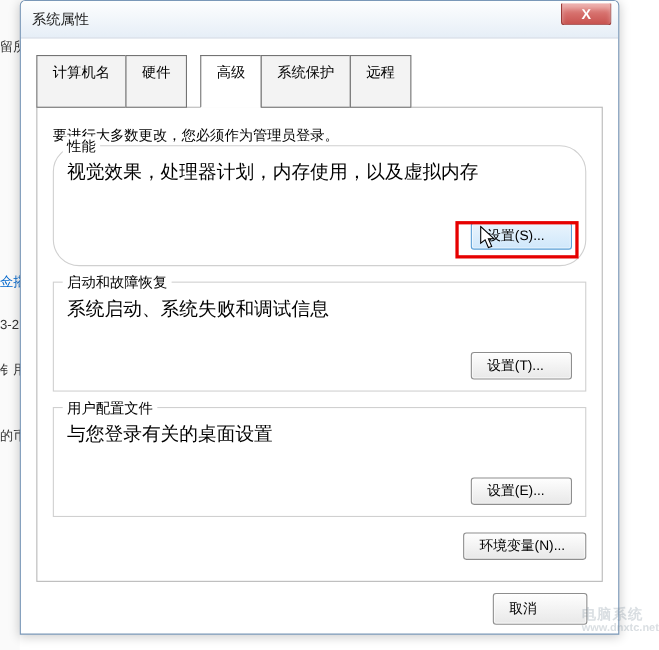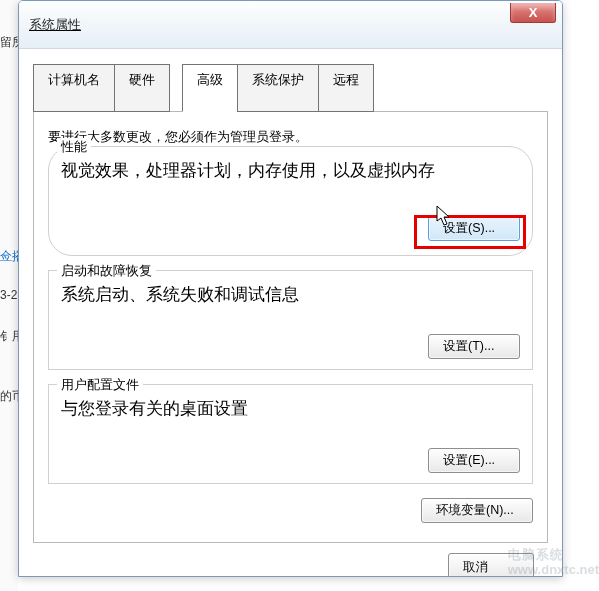--- a/index.html
+++ b/index.html
@@ -5,21 +5,21 @@
 * { box-sizing: border-box; margin: 0; padding: 0; font-family: "Microsoft YaHei", SimSun, Arial, sans-serif; font-size: 13px; }
 body { background: #fff; width: 599px; height: 591px; position: relative; overflow: hidden; }
 
 
 .bg-sliver { position: absolute; left: 0; top: 0; width: 18px; height: 591px; background: #fafafa; }
 .bg-text { position: absolute; font-size: 12px; color: #333; }
 .bg-link { color: #0066cc; }
 
 
 .window { position: absolute; left: 18px; top: 0; width: 545px; height: 577px; background: #fff; border: 1px solid #7a98b8; border-radius: 5px 5px 0 0; box-shadow: 0 2px 10px rgba(0,0,0,.2); overflow: hidden; }
-.titlebar { height: 48px; background: linear-gradient(#fdfefe, #e6eef7); border-bottom: 1px solid #cfd8e3; display: flex; align-items: center; padding-left: 10px; position: relative; text-decoration: underline; }
+.titlebar { height: 34px; background: linear-gradient(#fdfefe, #e6eef7); border-bottom: 1px solid #cfd8e3; display: flex; align-items: center; padding-left: 10px; position: relative; }
 .titlebar .title { font-size: 13px; color: #222; }
 .close-btn { position: absolute; right: 6px; top: 2px; width: 46px; height: 20px; background: linear-gradient(#e58b87, #c7524f); border: 1px solid #9b3a37; border-top: none; border-radius: 0 0 3px 3px; color: #fff; display: flex; align-items: center; justify-content: center; font-weight: bold; box-shadow: inset 0 5px 5px rgba(255,255,255,.35); }
 
 .client { padding: 14px 14px 0 14px; height: calc(100% - 30px); display: flex; flex-direction: column; }
 
 
 .tab-row { display: flex; position: relative; top: 1px; z-index: 2; }
 .tab { padding: 6px 14px 22px 14px; border: 1px solid #737373; background: #f3f3f3; margin-right: -1px; cursor: default; }
 .tab.active { background: #fff; border-bottom: 1px solid #fff; margin-left: 13px; }
 
@@ -39,21 +39,21 @@
 
 
 .btn.highlight { background: linear-gradient(#eaf4fc, #cfe7fb); border-color: #5a9fd6; }
 .red-box { position: absolute; border: 3px solid #e60000; pointer-events: none; }
 
 
 .dialog-actions { display: flex; justify-content: flex-end; gap: 12px; padding: 10px 14px 12px; margin-top: auto; }
 
 
 .watermark { position: absolute; right: 0; bottom: 14px; font-size: 26px; color: rgba(120,135,150,.28); letter-spacing: 1px; font-weight: bold; pointer-events: none; }
-.watermark .sub { display: block; font-size: 13px; letter-spacing: 0; margin-top: -4px; color: rgba(120,135,150,.28); }
+.watermark .sub { display: block; font-size: 10px; letter-spacing: 0; margin-top: -4px; color: rgba(120,135,150,.28); }
 
 .cursor { position: absolute; width: 16px; height: 22px; pointer-events: none; }
 </style>
 </head>
 <body>
 
 <div class="bg-sliver"></div>
 <span class="bg-text" style="left:0;top:34px">留所</span>
 <span class="bg-text bg-link" style="left:0;top:248px">佥搭</span>
 <span class="bg-text" style="left:0;top:288px">3-2</span>

